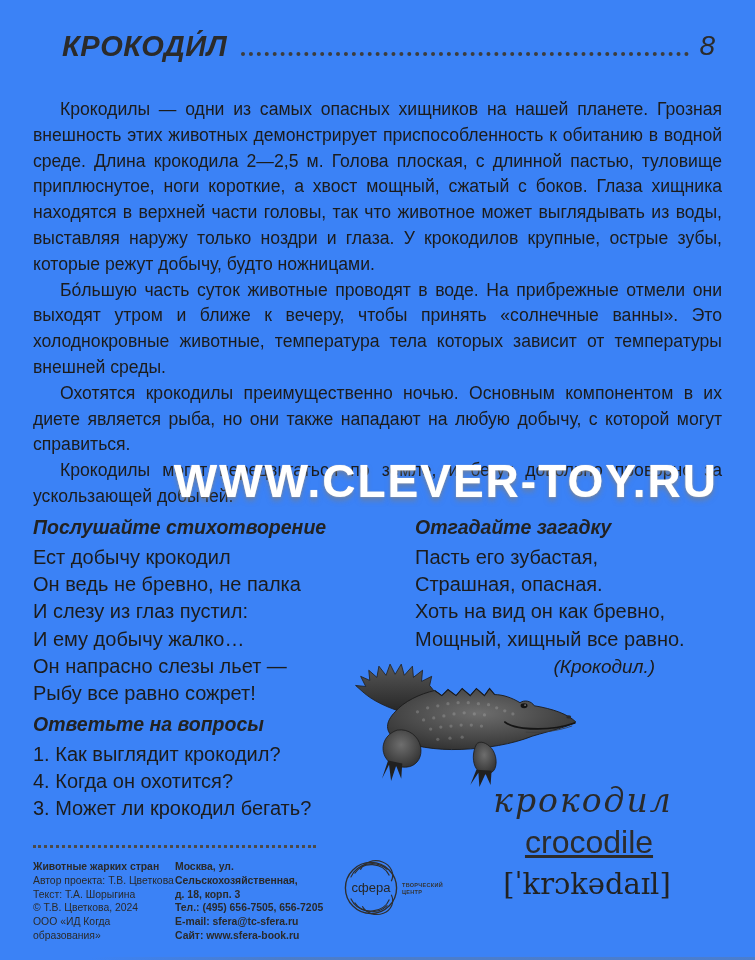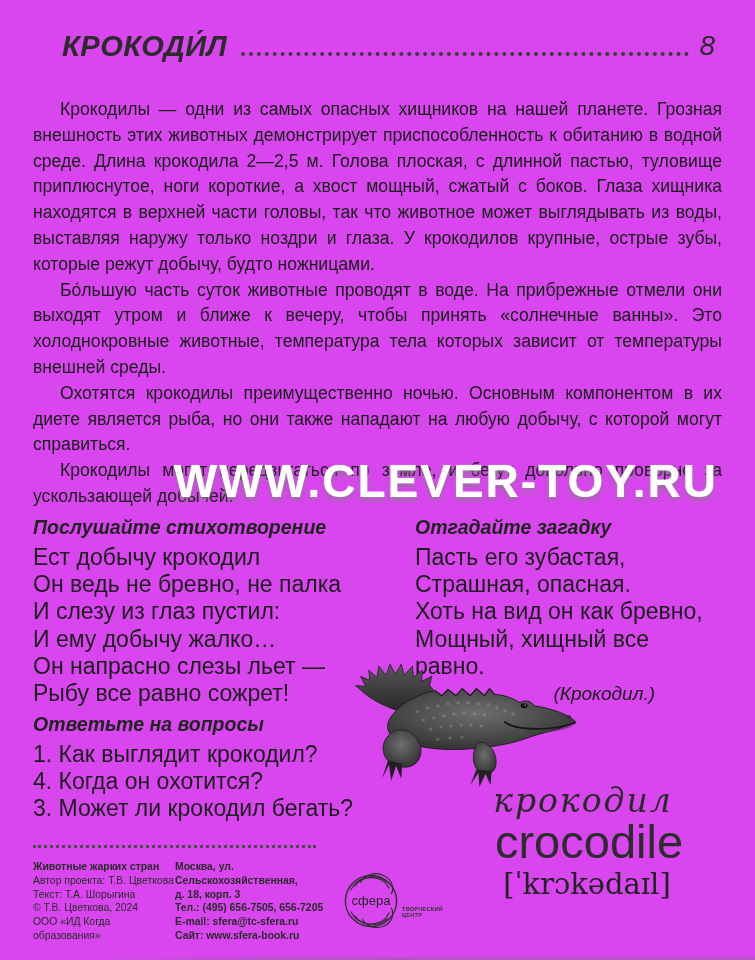--- a/index.html
+++ b/index.html
@@ -1,19 +1,19 @@
 <!DOCTYPE html>
 <html><head>
 <meta charset="utf-8">
 <style>
   * { margin:0; padding:0; box-sizing:border-box; }
   html,body { background:#e8e8e8; }
   .page {
     position:relative; width:755px; height:960px; margin:0 auto;
-    background:#d946ef; overflow:hidden;
+    background:#3b82f6; overflow:hidden;
     font-family:"Liberation Sans", sans-serif; color:#1c1c1c;
   }
   
   .header {
     position:absolute; top:30px; left:62px; right:40px;
     display:flex; align-items:flex-end;
   }
   .page-title {
     font-size:29px; font-weight:bold; font-style:italic;
     color:#2b2b2b; letter-spacing:.5px; white-space:nowrap;
@@ -40,59 +40,59 @@
     pointer-events:none; white-space:nowrap;
   }
 
   
   .section-heading {
     font-size:19.5px; font-weight:bold; font-style:italic;
     margin-bottom:5px; color:#222;
   }
   .poem-col  { position:absolute; top:516px; left:33px;  width:365px; }
   .riddle-col{ position:absolute; top:516px; left:415px; width:308px; }
-  .verse-line { font-size:23px; line-height:27.2px; }
+  .verse-line { font-size:20px; line-height:27.2px; }
   .riddle-answer {
     font-size:19px; line-height:27.2px; font-style:italic;
     text-align:right; padding-right:68px;
   }
 
   
   .questions { position:absolute; top:713px; left:33px; width:330px; }
 
   
   .croc-wrap { position:absolute; top:655px; left:324px; width:256px; height:134px; }
 
   
   .vocab {
     position:absolute; top:781px; right:26px; width:280px; text-align:center;
   }
   .vocab-script {
     font-family:"DejaVu Serif", serif; font-style:italic;
     font-size:33px; color:#2a2a2a; letter-spacing:2px; padding-right:12px;
   }
   .vocab-english {
-    font-size:47px; color:#2c2c2c; letter-spacing:0px; line-height:48px; margin-top:-2px;
+    font-size:32px; color:#2c2c2c; letter-spacing:0px; line-height:48px; margin-top:-2px;text-decoration:underline;
   }
   .vocab-transcription {
     font-family:"DejaVu Serif", serif; font-size:29px; color:#222;
     line-height:36px; padding-right:4px;
   }
 
   
   .footer-rule {
     position:absolute; top:845px; left:33px; width:283px;
     border-top:3px dotted #4a4a4a; height:0;
   }
   .footer { position:absolute; top:860px; left:33px; display:flex; }
   .footer-col { font-size:10.4px; line-height:13.8px; color:#2a2a2a; }
   .footer-col.c1 { width:142px; }
   .footer-col.c2 { width:168px;font-weight:bold; }
   .footer-col .b { font-weight:bold; }
-  .logo-wrap { display:flex; align-items:center; margin-top:0px; }
+  .logo-wrap { display:flex; align-items:flex-start; margin-top:0px; }
   .logo-caption {
     font-size:5.5px; line-height:6.5px; font-weight:bold; color:#333;
     text-transform:uppercase; margin:22px 0 0 3px; letter-spacing:.3px;
   }
   
   .page-edge {
     position:absolute; bottom:0; left:90px; right:0; height:3px;
     background:linear-gradient(to right, rgba(120,120,120,0) 0%, rgba(110,115,115,.35) 30%, rgba(110,115,115,.3) 100%);
   }
 </style>

